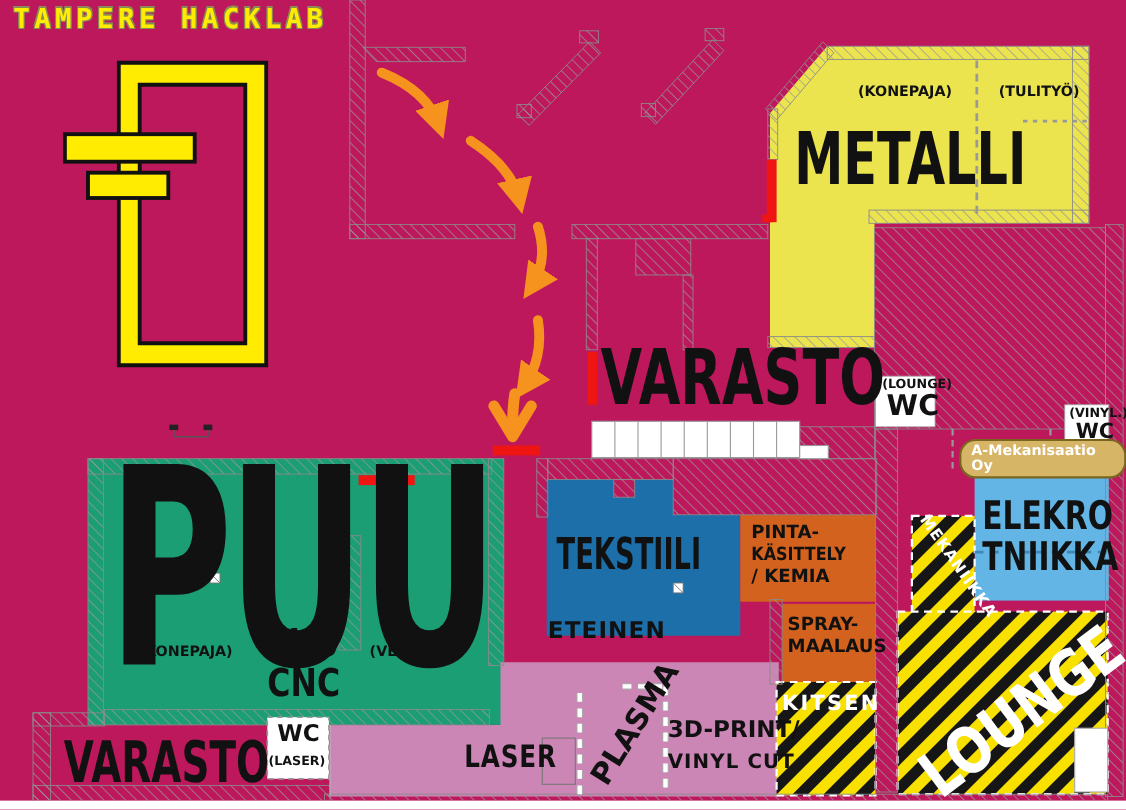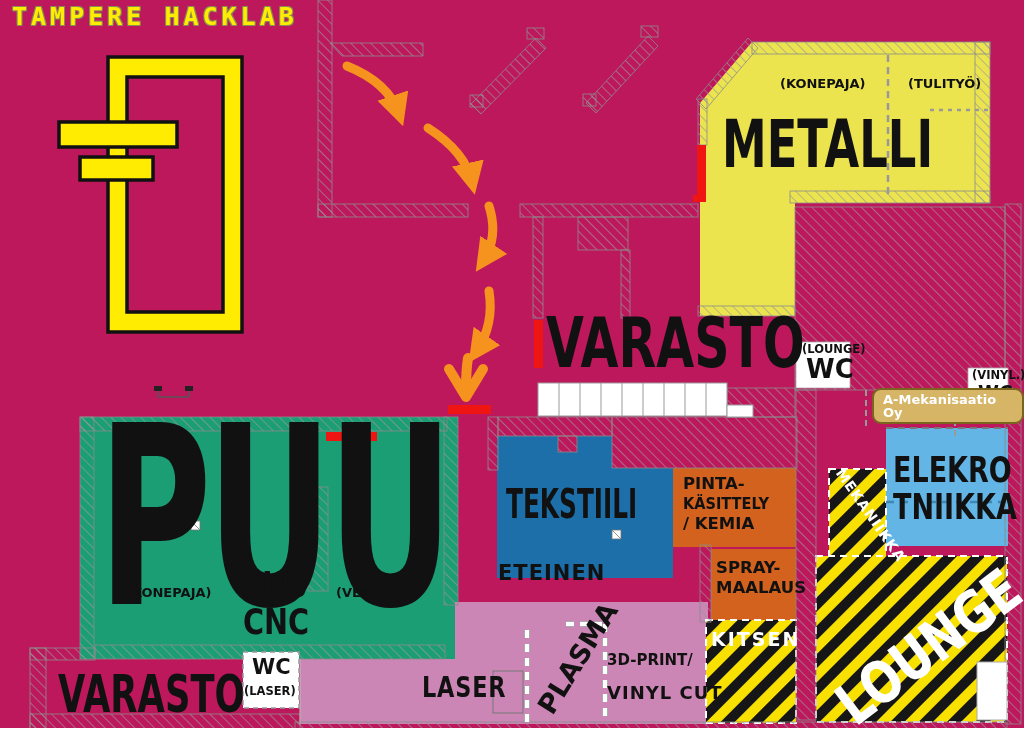--- a/index.html
+++ b/index.html
@@ -147,21 +147,21 @@
   <div class="lb" style="left:908px;top:77px;font-size:13px;">(TULITYÖ)</div>
 
   <div class="lb" style="left:546px;top:308px;font-size:70px;transform:scaleX(.7);">VARASTO</div>
 
   <div class="lb" style="left:802px;top:344px;font-size:11.5px;">(LOUNGE)</div>
   <div class="lb" style="left:806px;top:356px;font-size:26px;">WC</div>
 
   <div class="lb" style="left:972px;top:370px;font-size:11.5px;">(VINYL.)</div>
   <div class="lb" style="left:978px;top:383px;font-size:19px;">WC</div>
 
-  <div class="badge" style="left:872px;top:388px;">A-Mekanisaatio Oy</div>
+  <div class="badge" style="left:872px;top:399px;border-radius:15px;">A-Mekanisaatio Oy</div>
 
   <div class="lb" style="left:893px;top:452px;font-size:36px;transform:scaleX(.75);">ELEKRO</div>
   <div class="lb" style="left:893px;top:489px;font-size:36px;transform:scaleX(.75);">TNIIKKA</div>
 
   <div class="lb white" style="left:845px;top:466px;font-size:14px;letter-spacing:1px;transform:rotate(55deg);">MEKANIIKKA</div>
 
   <div class="lb white" style="left:826px;top:688px;font-size:58px;transform:rotate(-37deg) scaleX(.8);">LOUNGE</div>
 
   <div class="lb" style="left:98px;top:393px;font-size:250px;letter-spacing:-8px;transform:scaleX(.62);">PUU</div>
   <div class="lb" style="left:126px;top:586px;font-size:13px;">(KONEPAJA)</div>
@@ -183,16 +183,16 @@
   <div class="lb white" style="left:711px;top:630px;font-size:19px;letter-spacing:2px;">KITSEN</div>
 
   <div class="lb" style="left:58px;top:668px;font-size:52px;transform:scaleX(.68);">VARASTO</div>
   <div class="lb" style="left:252px;top:657px;font-size:21px;">WC</div>
   <div class="lb" style="left:244px;top:686px;font-size:11.5px;">(LASER)</div>
 
   <div class="lb" style="left:422px;top:674px;font-size:28px;letter-spacing:1px;transform:scaleX(.8);">LASER</div>
 
   <div class="lb" style="left:533px;top:704px;font-size:27px;transform:rotate(-58deg);">PLASMA</div>
 
-  <div class="lb" style="left:607px;top:653px;font-size:15px;">3D-PRINT/</div>
+  <div class="lb" style="left:607px;top:653px;font-size:21px;">3D-PRINT/</div>
   <div class="lb" style="left:607px;top:684px;font-size:18px;letter-spacing:1px;">VINYL CUT</div>
 
 </div>
 
 </body></html>

